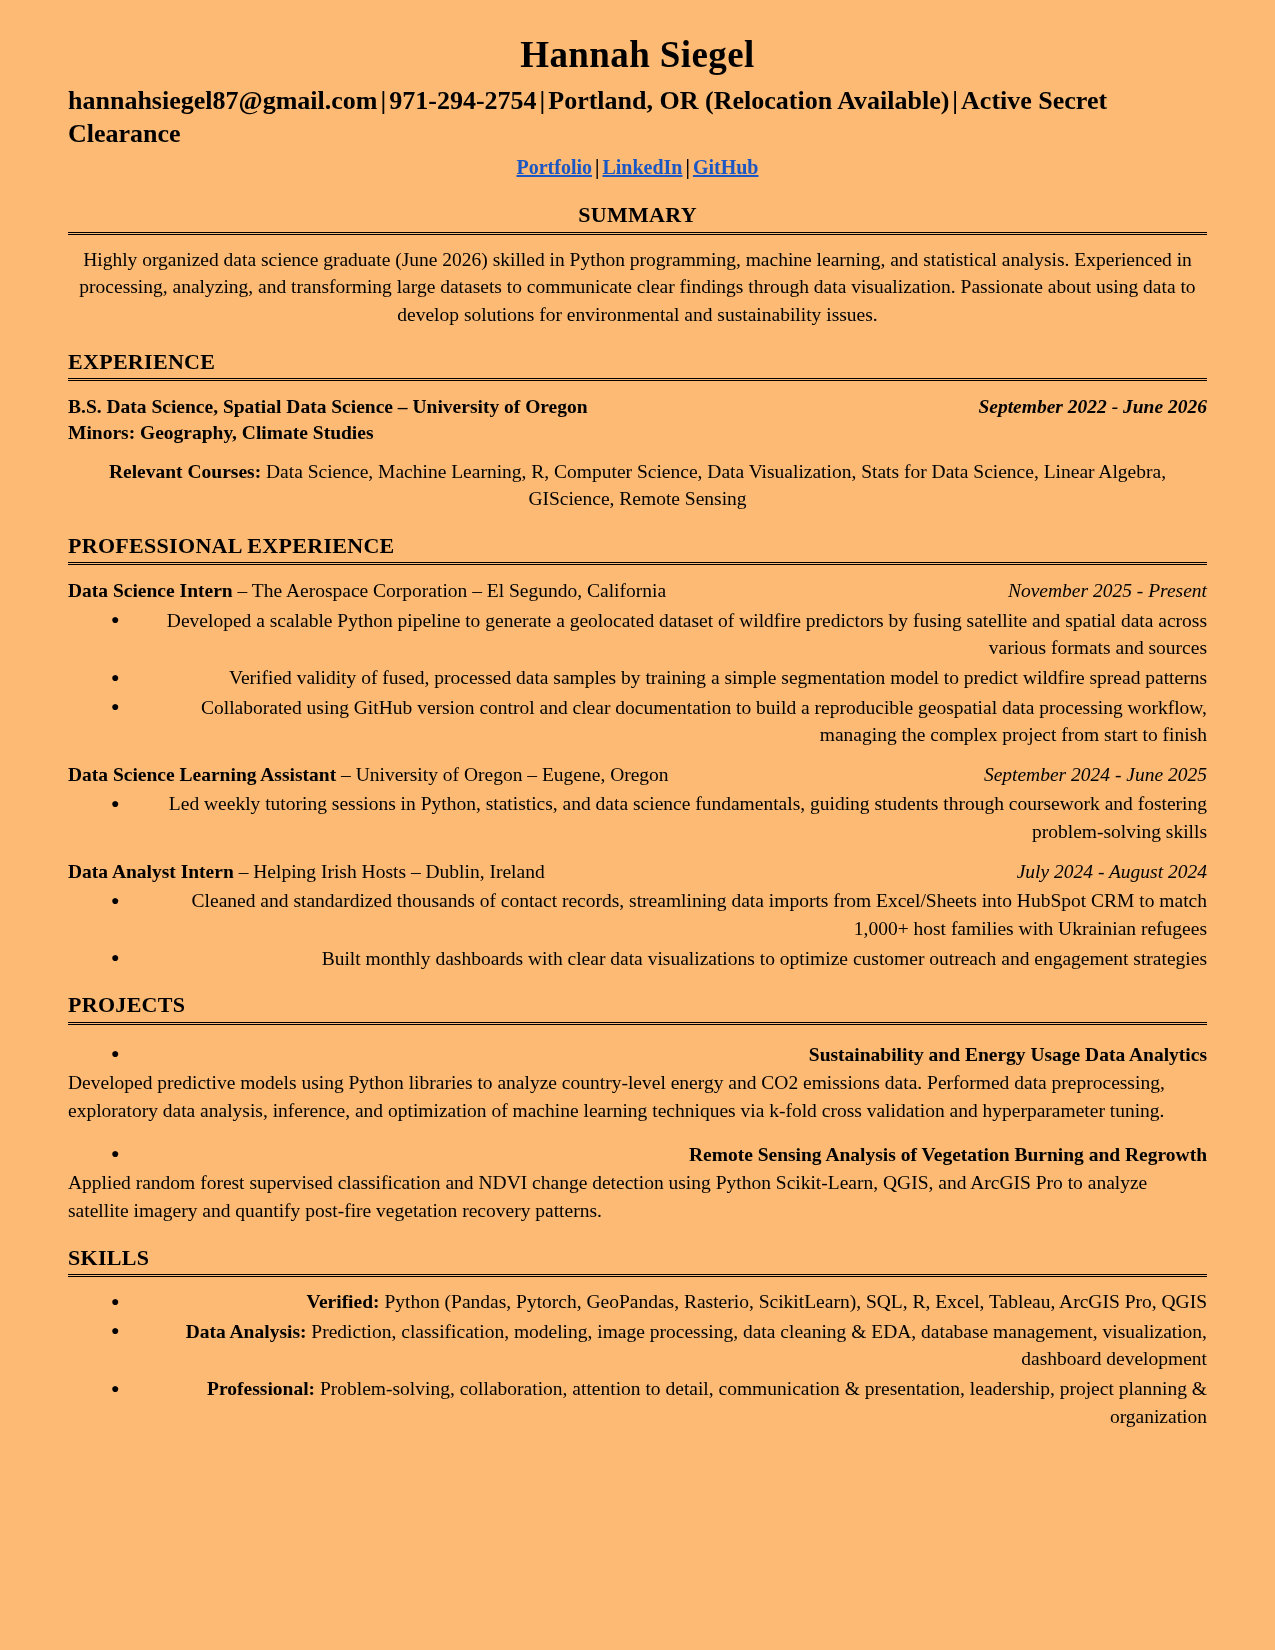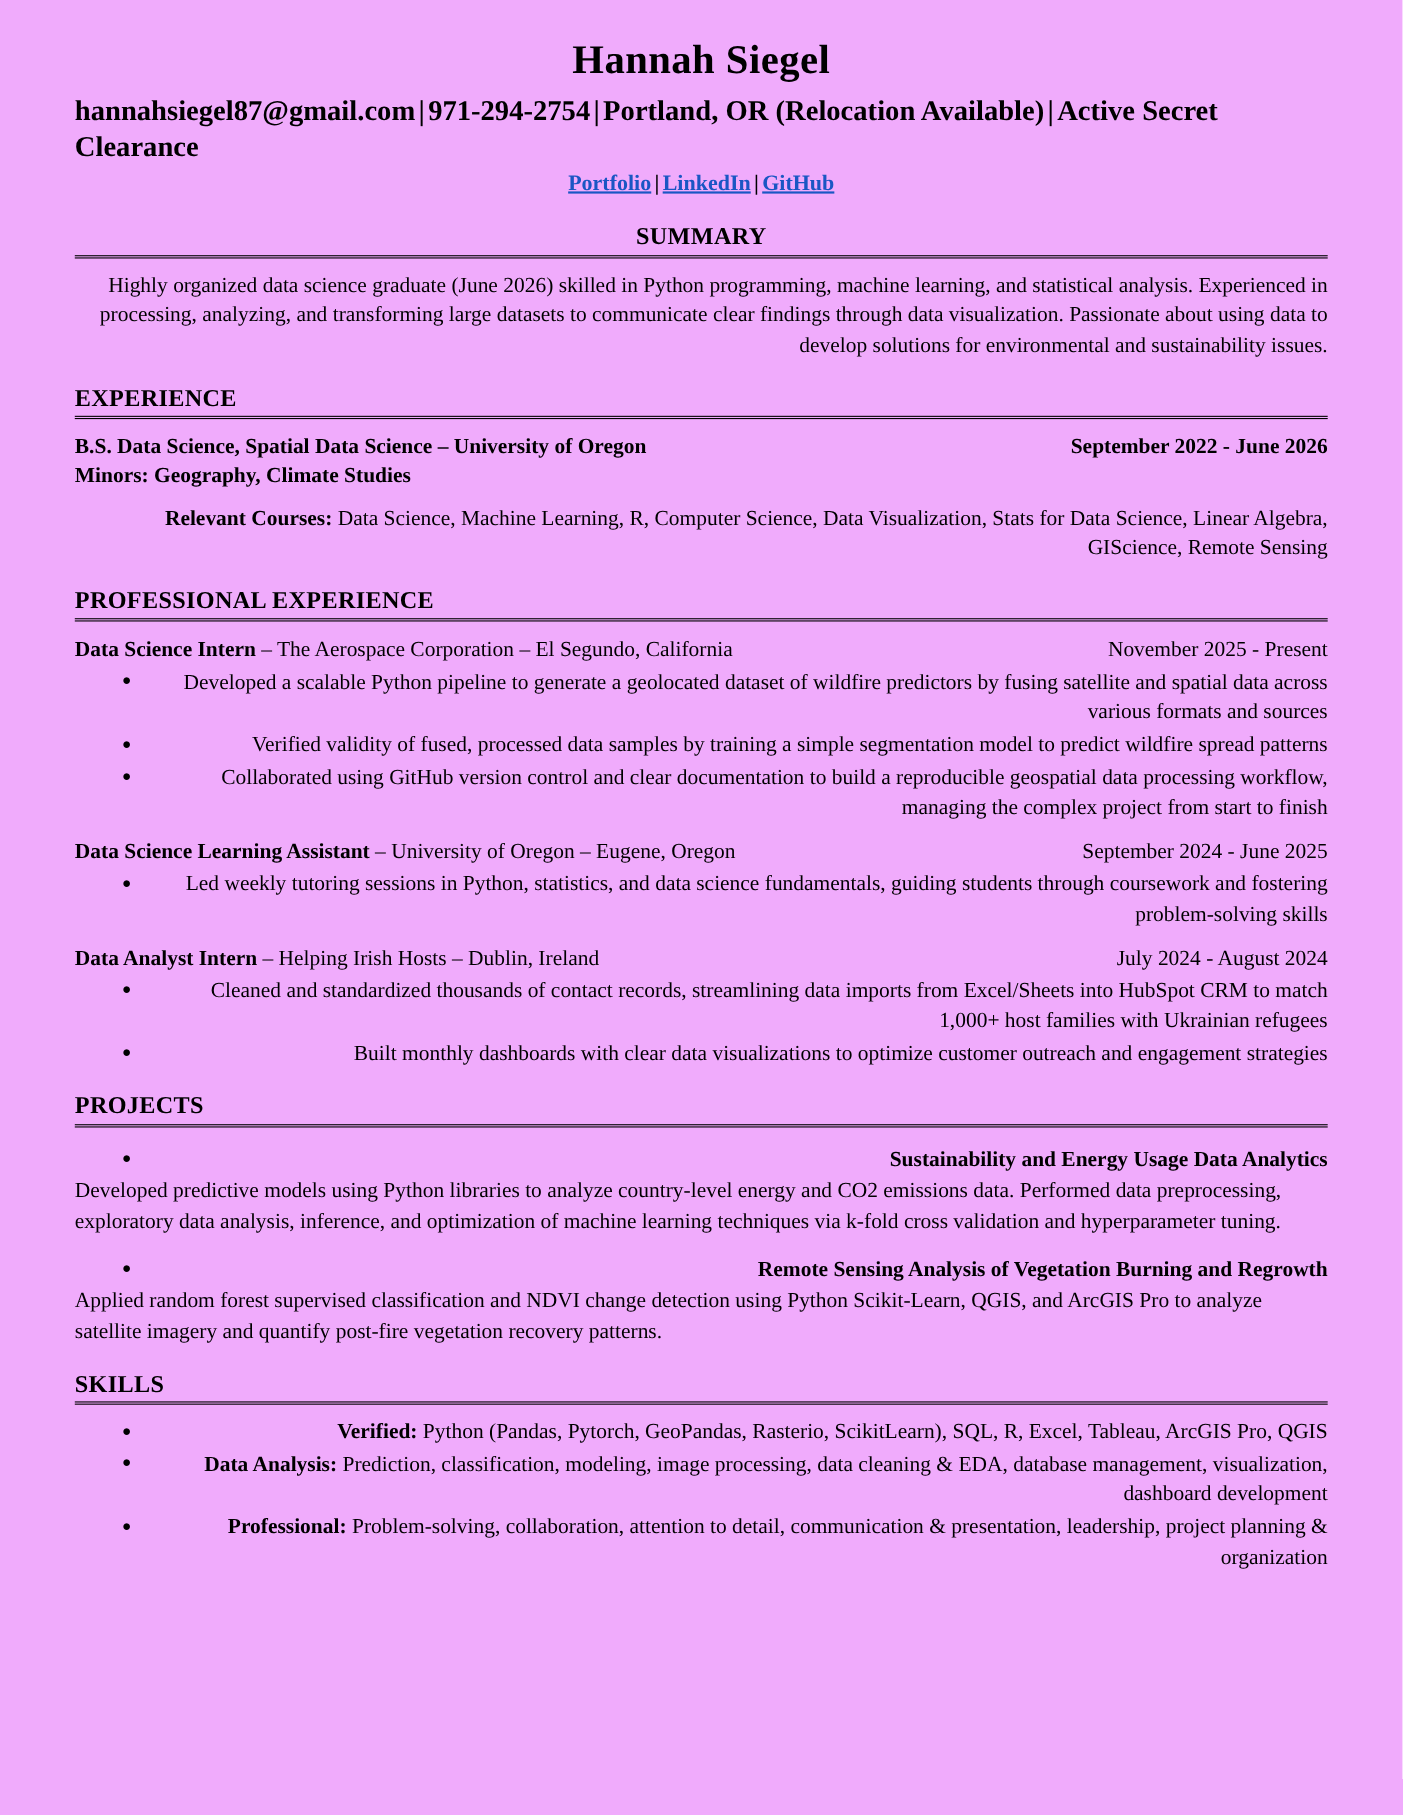--- a/index.html
+++ b/index.html
@@ -4,21 +4,21 @@
 <style>
   html, body {
     margin: 0;
     padding: 0;
     background: #ffffff;
   }
   .page {
     width: 1275px;
     height: 1650px;
     margin: 0 auto;
-    background: #f0abfc;
+    background: #fdba74;
     box-sizing: border-box;
     padding: 34px 68px 0 68px;
     font-family: "Liberation Serif", "DejaVu Serif", serif;
     color: #000000;
     position: relative;
     overflow: hidden;
   }
 
   
   .name {
@@ -69,38 +69,39 @@
   }
   .sec-head.center {
     text-align: center;
   }
 
   
   .para {
     font-size: 19.5px;
     line-height: 1.42;
     margin: 11px 0 0 0;
-    text-align: right;
+    text-align: center;
   }
   .b { font-weight: bold; }
 
   
   .entry-head {
     display: flex;
     justify-content: space-between;
     align-items: baseline;
     font-size: 19.5px;
     line-height: 1.35;
     margin-top: 13px;
     gap: 16px;
   }
   .entry-head .left { flex: 1 1 auto; }
   .entry-head .date {
     flex: 0 0 auto;
     white-space: nowrap;
+    font-style: italic;
   }
   .entry-sub {
     font-size: 19.5px;
     font-weight: bold;
     line-height: 1.35;
   }
 
   
   ul.bullets {
     list-style: none;

